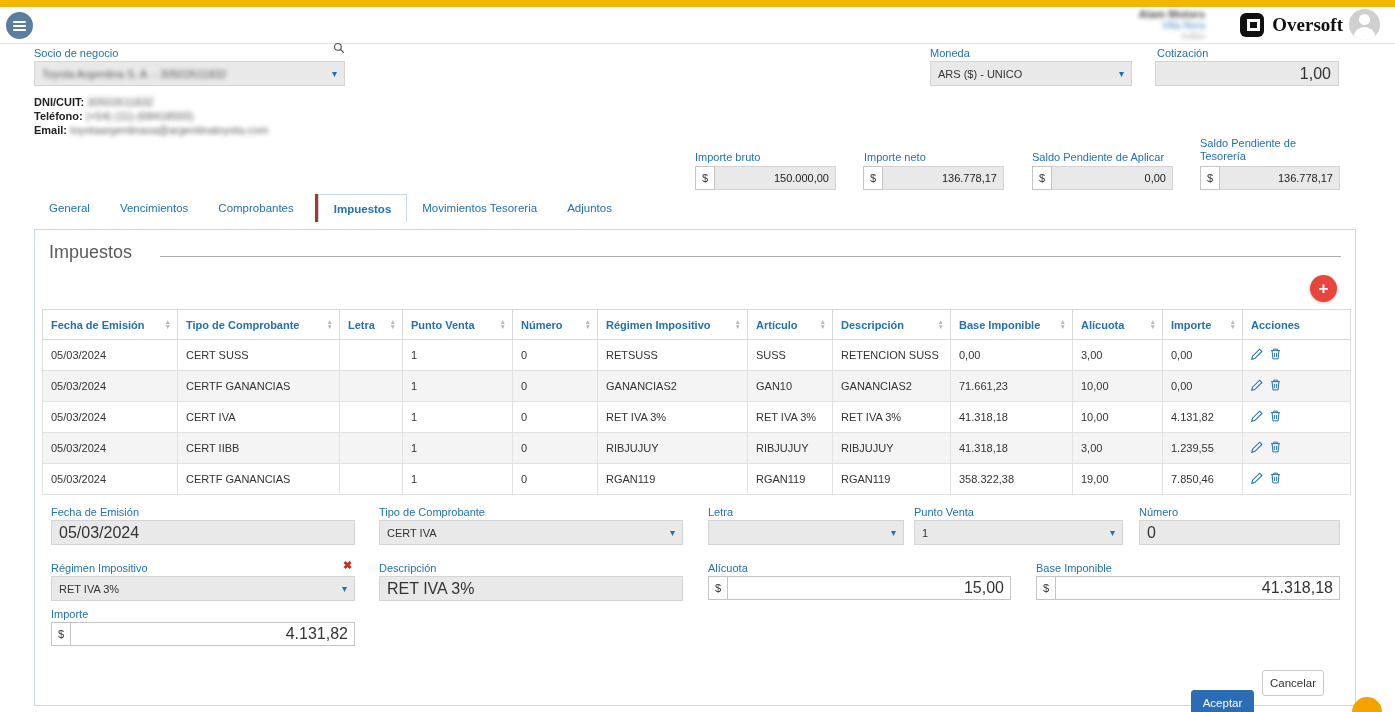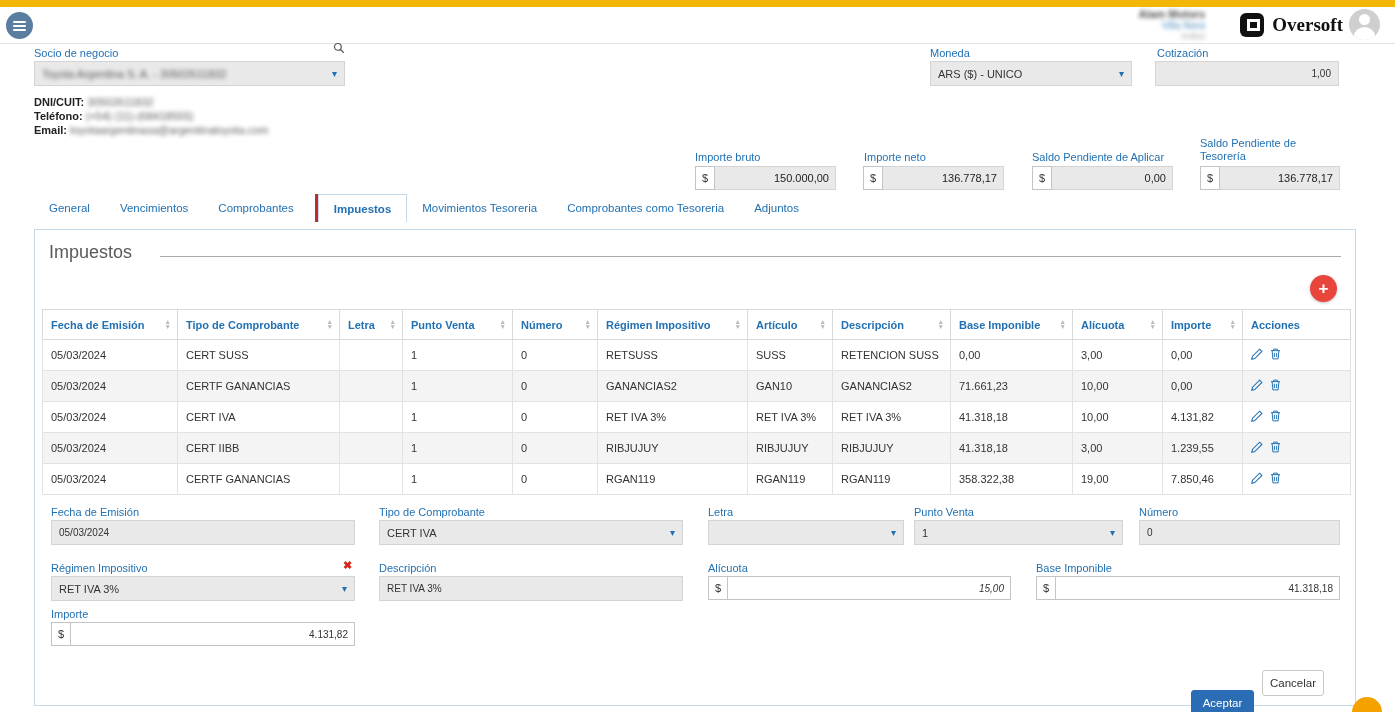--- a/index.html
+++ b/index.html
@@ -23,21 +23,21 @@
   .logo-mark::after { content:""; position:absolute; top:6px; right:4px; bottom:6px; left:7px; border:3px solid #fff; }
   .logo-text { font-size:19px; font-weight:bold; color:#111; letter-spacing:0; }
   .avatar { position:absolute; right:15px; top:2px; width:31px; height:31px; border-radius:50%; background:#cfcfcf; overflow:hidden; cursor:pointer; }
   .avatar::before { content:""; position:absolute; left:10px; top:5px; width:11px; height:11px; border-radius:50%; background:#fff; }
   .avatar::after { content:""; position:absolute; left:5px; top:18px; width:21px; height:18px; border-radius:50%; background:#fff; }
 
   
   .field { position:absolute; height:25px; background:#e9e9e9; border:1px solid #d4d4d4; display:flex; align-items:center; padding:0 7px; font-size:11px; color:#333; }
   .dropdown { justify-content:space-between; cursor:pointer; }
   .caret { color:#2271b3; font-size:10px; margin-left:6px; }
-  input.txt { width:100%; height:100%; border:none; background:transparent; font-family:"Liberation Sans",sans-serif; font-size:10px; color:#333; outline:none; }
+  input.txt { width:100%; height:100%; border:none; background:transparent; font-family:"Liberation Sans",sans-serif; font-size:16px; color:#333; outline:none; }
   input.right { text-align:right; }
   .money { position:absolute; height:24px; display:flex; font-size:11px; }
   .money .cur { width:20px; background:#fff; border:1px solid #c4c4c4; display:flex; align-items:center; justify-content:center; color:#333; }
   .money .val { flex:1; background:#e9e9e9; border:1px solid #d4d4d4; border-left:none; display:flex; align-items:center; justify-content:flex-end; padding:0 6px; color:#222; }
   .money.editable .val { background:#fff; border-color:#c4c4c4; }
   .bold { font-weight:bold; color:#222; }
 
   
   .tabs { position:absolute; left:34px; top:194px; width:1322px; height:28px; display:flex; align-items:stretch; font-size:11.5px; z-index:3; }
   .tab { padding:0 15px; line-height:28px; color:#2271b3; cursor:pointer; white-space:nowrap; }
@@ -149,21 +149,20 @@
   <span class="val">136.778,17</span>
 </div>
 
 <div class="tabs">
   <div class="tab">General</div>
   <div class="tab">Vencimientos</div>
   <div class="tab">Comprobantes</div>
   <div class="tab-indicator"></div>
   <div class="tab active">Impuestos</div>
   <div class="tab">Movimientos Tesoreria</div>
-  <div class="tab">Comprobantes como Tesoreria</div>
   <div class="tab">Adjuntos</div>
 </div>
 
 <div class="panel">
   <div class="section-title">Impuestos</div>
   <div class="section-line"></div>
   <div class="add-btn">
       <span>+</span>
     </div>
 
@@ -397,21 +396,21 @@
 
   <div class="f-lbl" style="left:344px;top:332px">Descripción</div>
   <div class="field" style="left:344px;top:346px;width:304px">
     <input class="txt" value="RET IVA 3%" style="">
   </div>
 
   <div class="f-lbl" style="left:673px;top:332px">Alícuota</div>
   <div class="money editable" style="left:673px;top:346px;width:303px">
     <span class="cur">$</span>
     <span class="val" style="padding:0">
-        <input class="txt right" style="padding: 0px 6px; font-style: italic;" value="15,00">
+        <input class="txt right" style="padding: 0px 6px;" value="15,00">
       </span>
   </div>
 
   <div class="f-lbl" style="left:1001px;top:332px">Base Imponible</div>
   <div class="money editable" style="left:1001px;top:346px;width:304px">
     <span class="cur">$</span>
     <span class="val" style="padding:0">
         <input class="txt right" style="padding: 0px 6px;" value="41.318,18">
       </span>
   </div>

